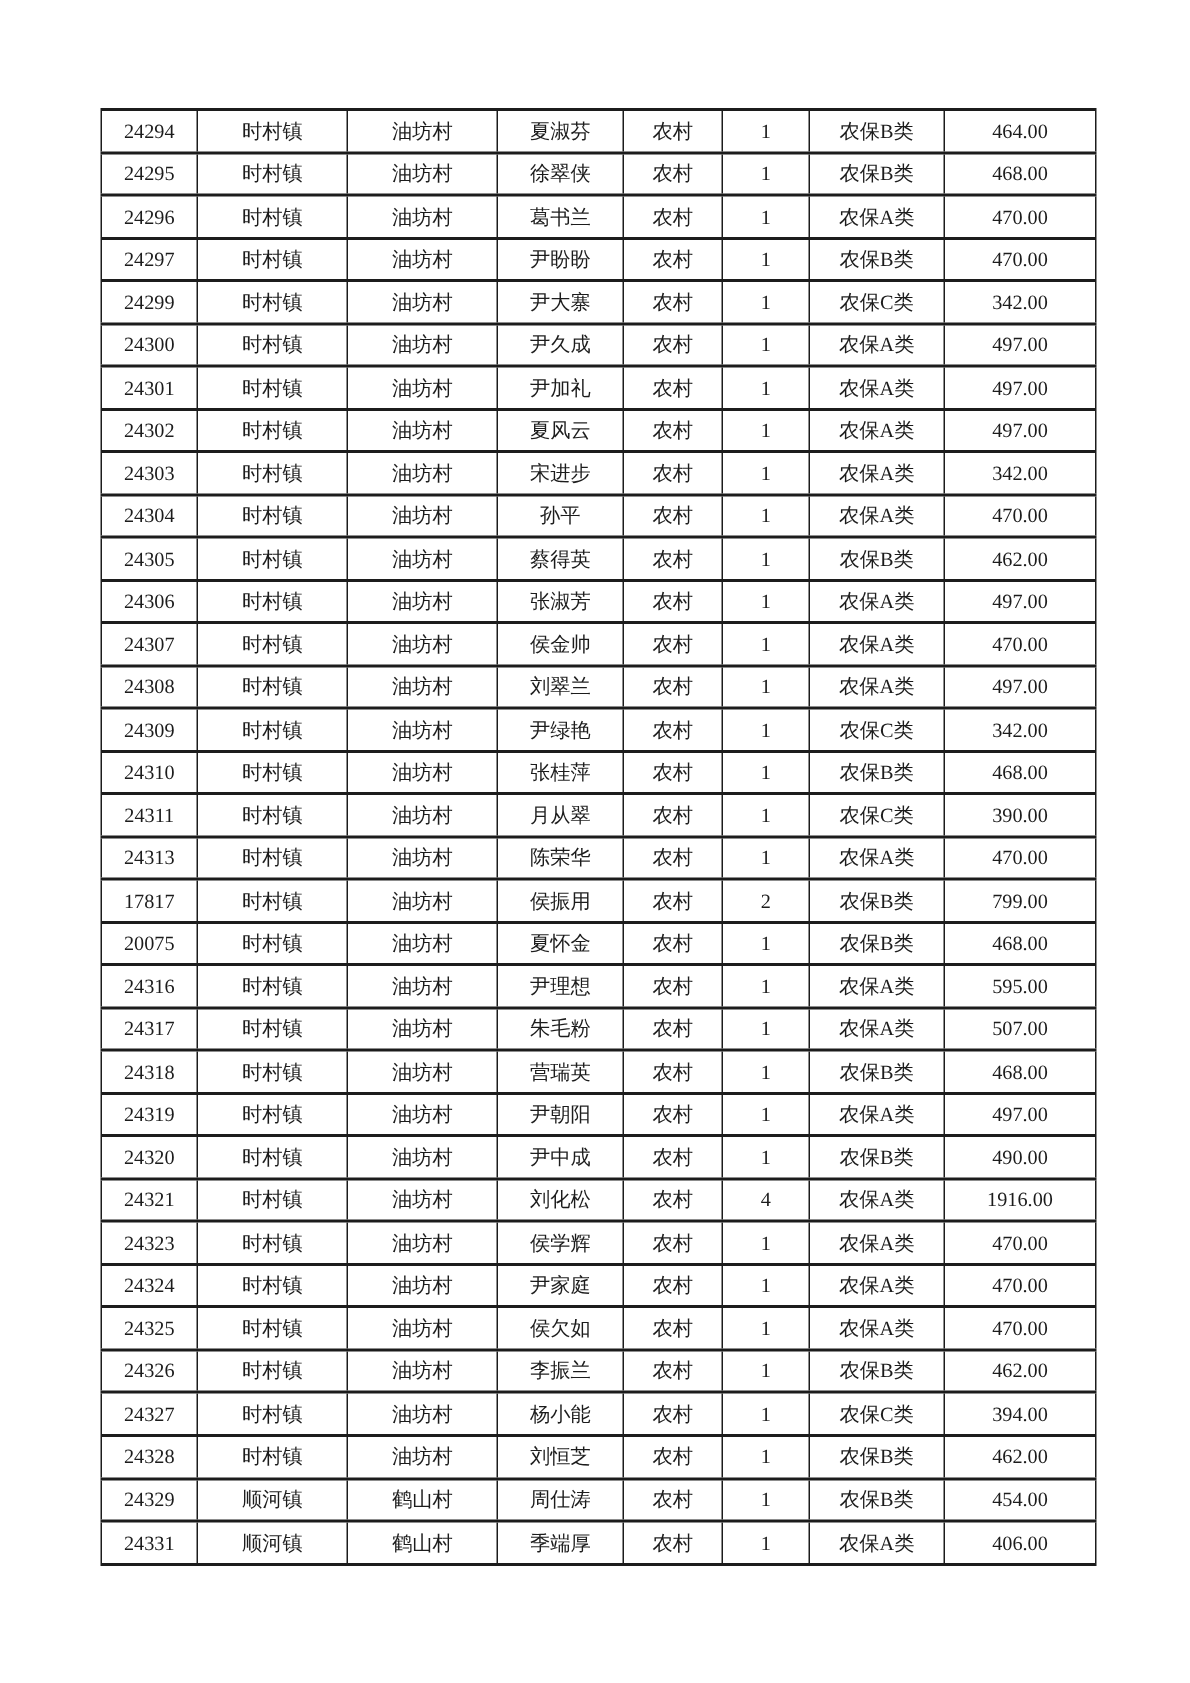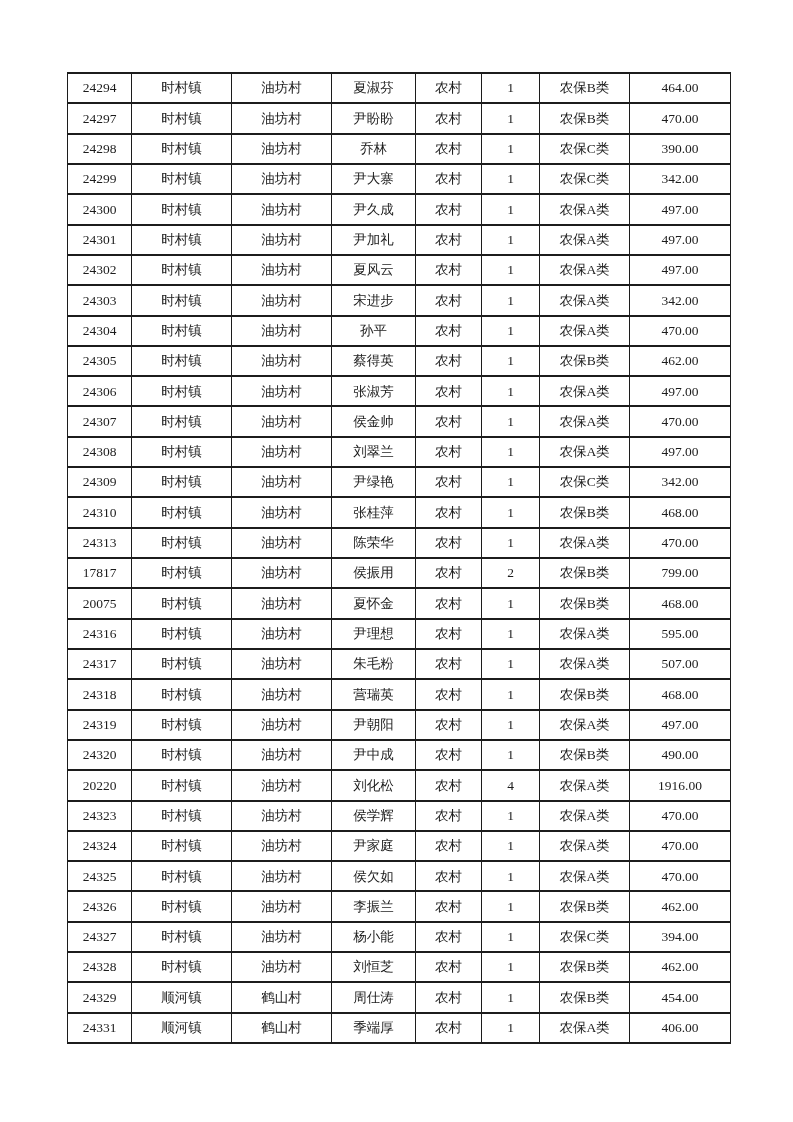--- a/index.html
+++ b/index.html
@@ -70,241 +70,261 @@
           <td>24294</td>
           <td>时村镇</td>
           <td>油坊村</td>
           <td>夏淑芬</td>
           <td>农村</td>
           <td>1</td>
           <td>农保B类</td>
           <td>464.00</td>
         </tr>
         <tr>
+          <td>24295</td>
+          <td>时村镇</td>
+          <td>油坊村</td>
+          <td>徐翠侠</td>
+          <td>农村</td>
+          <td>1</td>
+          <td>农保B类</td>
+          <td>468.00</td>
+        </tr>
+        <tr>
+          <td>24296</td>
+          <td>时村镇</td>
+          <td>油坊村</td>
+          <td>葛书兰</td>
+          <td>农村</td>
+          <td>1</td>
+          <td>农保A类</td>
+          <td>470.00</td>
+        </tr>
+        <tr>
           <td>24297</td>
           <td>时村镇</td>
           <td>油坊村</td>
           <td>尹盼盼</td>
           <td>农村</td>
           <td>1</td>
           <td>农保B类</td>
           <td>470.00</td>
         </tr>
         <tr>
-          <td>24298</td>
-          <td>时村镇</td>
-          <td>油坊村</td>
-          <td>乔林</td>
+          <td>24299</td>
+          <td>时村镇</td>
+          <td>油坊村</td>
+          <td>尹大寨</td>
+          <td>农村</td>
+          <td>1</td>
+          <td>农保C类</td>
+          <td>342.00</td>
+        </tr>
+        <tr>
+          <td>24300</td>
+          <td>时村镇</td>
+          <td>油坊村</td>
+          <td>尹久成</td>
+          <td>农村</td>
+          <td>1</td>
+          <td>农保A类</td>
+          <td>497.00</td>
+        </tr>
+        <tr>
+          <td>24301</td>
+          <td>时村镇</td>
+          <td>油坊村</td>
+          <td>尹加礼</td>
+          <td>农村</td>
+          <td>1</td>
+          <td>农保A类</td>
+          <td>497.00</td>
+        </tr>
+        <tr>
+          <td>24302</td>
+          <td>时村镇</td>
+          <td>油坊村</td>
+          <td>夏风云</td>
+          <td>农村</td>
+          <td>1</td>
+          <td>农保A类</td>
+          <td>497.00</td>
+        </tr>
+        <tr>
+          <td>24303</td>
+          <td>时村镇</td>
+          <td>油坊村</td>
+          <td>宋进步</td>
+          <td>农村</td>
+          <td>1</td>
+          <td>农保A类</td>
+          <td>342.00</td>
+        </tr>
+        <tr>
+          <td>24304</td>
+          <td>时村镇</td>
+          <td>油坊村</td>
+          <td>孙平</td>
+          <td>农村</td>
+          <td>1</td>
+          <td>农保A类</td>
+          <td>470.00</td>
+        </tr>
+        <tr>
+          <td>24305</td>
+          <td>时村镇</td>
+          <td>油坊村</td>
+          <td>蔡得英</td>
+          <td>农村</td>
+          <td>1</td>
+          <td>农保B类</td>
+          <td>462.00</td>
+        </tr>
+        <tr>
+          <td>24306</td>
+          <td>时村镇</td>
+          <td>油坊村</td>
+          <td>张淑芳</td>
+          <td>农村</td>
+          <td>1</td>
+          <td>农保A类</td>
+          <td>497.00</td>
+        </tr>
+        <tr>
+          <td>24307</td>
+          <td>时村镇</td>
+          <td>油坊村</td>
+          <td>侯金帅</td>
+          <td>农村</td>
+          <td>1</td>
+          <td>农保A类</td>
+          <td>470.00</td>
+        </tr>
+        <tr>
+          <td>24308</td>
+          <td>时村镇</td>
+          <td>油坊村</td>
+          <td>刘翠兰</td>
+          <td>农村</td>
+          <td>1</td>
+          <td>农保A类</td>
+          <td>497.00</td>
+        </tr>
+        <tr>
+          <td>24309</td>
+          <td>时村镇</td>
+          <td>油坊村</td>
+          <td>尹绿艳</td>
+          <td>农村</td>
+          <td>1</td>
+          <td>农保C类</td>
+          <td>342.00</td>
+        </tr>
+        <tr>
+          <td>24310</td>
+          <td>时村镇</td>
+          <td>油坊村</td>
+          <td>张桂萍</td>
+          <td>农村</td>
+          <td>1</td>
+          <td>农保B类</td>
+          <td>468.00</td>
+        </tr>
+        <tr>
+          <td>24311</td>
+          <td>时村镇</td>
+          <td>油坊村</td>
+          <td>月从翠</td>
           <td>农村</td>
           <td>1</td>
           <td>农保C类</td>
           <td>390.00</td>
         </tr>
         <tr>
-          <td>24299</td>
-          <td>时村镇</td>
-          <td>油坊村</td>
-          <td>尹大寨</td>
-          <td>农村</td>
-          <td>1</td>
-          <td>农保C类</td>
-          <td>342.00</td>
-        </tr>
-        <tr>
-          <td>24300</td>
-          <td>时村镇</td>
-          <td>油坊村</td>
-          <td>尹久成</td>
-          <td>农村</td>
-          <td>1</td>
-          <td>农保A类</td>
-          <td>497.00</td>
-        </tr>
-        <tr>
-          <td>24301</td>
-          <td>时村镇</td>
-          <td>油坊村</td>
-          <td>尹加礼</td>
-          <td>农村</td>
-          <td>1</td>
-          <td>农保A类</td>
-          <td>497.00</td>
-        </tr>
-        <tr>
-          <td>24302</td>
-          <td>时村镇</td>
-          <td>油坊村</td>
-          <td>夏风云</td>
-          <td>农村</td>
-          <td>1</td>
-          <td>农保A类</td>
-          <td>497.00</td>
-        </tr>
-        <tr>
-          <td>24303</td>
-          <td>时村镇</td>
-          <td>油坊村</td>
-          <td>宋进步</td>
-          <td>农村</td>
-          <td>1</td>
-          <td>农保A类</td>
-          <td>342.00</td>
-        </tr>
-        <tr>
-          <td>24304</td>
-          <td>时村镇</td>
-          <td>油坊村</td>
-          <td>孙平</td>
-          <td>农村</td>
-          <td>1</td>
-          <td>农保A类</td>
-          <td>470.00</td>
-        </tr>
-        <tr>
-          <td>24305</td>
-          <td>时村镇</td>
-          <td>油坊村</td>
-          <td>蔡得英</td>
-          <td>农村</td>
-          <td>1</td>
-          <td>农保B类</td>
-          <td>462.00</td>
-        </tr>
-        <tr>
-          <td>24306</td>
-          <td>时村镇</td>
-          <td>油坊村</td>
-          <td>张淑芳</td>
-          <td>农村</td>
-          <td>1</td>
-          <td>农保A类</td>
-          <td>497.00</td>
-        </tr>
-        <tr>
-          <td>24307</td>
-          <td>时村镇</td>
-          <td>油坊村</td>
-          <td>侯金帅</td>
-          <td>农村</td>
-          <td>1</td>
-          <td>农保A类</td>
-          <td>470.00</td>
-        </tr>
-        <tr>
-          <td>24308</td>
-          <td>时村镇</td>
-          <td>油坊村</td>
-          <td>刘翠兰</td>
-          <td>农村</td>
-          <td>1</td>
-          <td>农保A类</td>
-          <td>497.00</td>
-        </tr>
-        <tr>
-          <td>24309</td>
-          <td>时村镇</td>
-          <td>油坊村</td>
-          <td>尹绿艳</td>
-          <td>农村</td>
-          <td>1</td>
-          <td>农保C类</td>
-          <td>342.00</td>
-        </tr>
-        <tr>
-          <td>24310</td>
-          <td>时村镇</td>
-          <td>油坊村</td>
-          <td>张桂萍</td>
+          <td>24313</td>
+          <td>时村镇</td>
+          <td>油坊村</td>
+          <td>陈荣华</td>
+          <td>农村</td>
+          <td>1</td>
+          <td>农保A类</td>
+          <td>470.00</td>
+        </tr>
+        <tr>
+          <td>17817</td>
+          <td>时村镇</td>
+          <td>油坊村</td>
+          <td>侯振用</td>
+          <td>农村</td>
+          <td>2</td>
+          <td>农保B类</td>
+          <td>799.00</td>
+        </tr>
+        <tr>
+          <td>20075</td>
+          <td>时村镇</td>
+          <td>油坊村</td>
+          <td>夏怀金</td>
           <td>农村</td>
           <td>1</td>
           <td>农保B类</td>
           <td>468.00</td>
         </tr>
         <tr>
-          <td>24313</td>
-          <td>时村镇</td>
-          <td>油坊村</td>
-          <td>陈荣华</td>
-          <td>农村</td>
-          <td>1</td>
-          <td>农保A类</td>
-          <td>470.00</td>
-        </tr>
-        <tr>
-          <td>17817</td>
-          <td>时村镇</td>
-          <td>油坊村</td>
-          <td>侯振用</td>
-          <td>农村</td>
-          <td>2</td>
-          <td>农保B类</td>
-          <td>799.00</td>
-        </tr>
-        <tr>
-          <td>20075</td>
-          <td>时村镇</td>
-          <td>油坊村</td>
-          <td>夏怀金</td>
+          <td>24316</td>
+          <td>时村镇</td>
+          <td>油坊村</td>
+          <td>尹理想</td>
+          <td>农村</td>
+          <td>1</td>
+          <td>农保A类</td>
+          <td>595.00</td>
+        </tr>
+        <tr>
+          <td>24317</td>
+          <td>时村镇</td>
+          <td>油坊村</td>
+          <td>朱毛粉</td>
+          <td>农村</td>
+          <td>1</td>
+          <td>农保A类</td>
+          <td>507.00</td>
+        </tr>
+        <tr>
+          <td>24318</td>
+          <td>时村镇</td>
+          <td>油坊村</td>
+          <td>营瑞英</td>
           <td>农村</td>
           <td>1</td>
           <td>农保B类</td>
           <td>468.00</td>
         </tr>
         <tr>
-          <td>24316</td>
-          <td>时村镇</td>
-          <td>油坊村</td>
-          <td>尹理想</td>
-          <td>农村</td>
-          <td>1</td>
-          <td>农保A类</td>
-          <td>595.00</td>
-        </tr>
-        <tr>
-          <td>24317</td>
-          <td>时村镇</td>
-          <td>油坊村</td>
-          <td>朱毛粉</td>
-          <td>农村</td>
-          <td>1</td>
-          <td>农保A类</td>
-          <td>507.00</td>
-        </tr>
-        <tr>
-          <td>24318</td>
-          <td>时村镇</td>
-          <td>油坊村</td>
-          <td>营瑞英</td>
-          <td>农村</td>
-          <td>1</td>
-          <td>农保B类</td>
-          <td>468.00</td>
-        </tr>
-        <tr>
           <td>24319</td>
           <td>时村镇</td>
           <td>油坊村</td>
           <td>尹朝阳</td>
           <td>农村</td>
           <td>1</td>
           <td>农保A类</td>
           <td>497.00</td>
         </tr>
         <tr>
           <td>24320</td>
           <td>时村镇</td>
           <td>油坊村</td>
           <td>尹中成</td>
           <td>农村</td>
           <td>1</td>
           <td>农保B类</td>
           <td>490.00</td>
         </tr>
         <tr>
-          <td>20220</td>
+          <td>24321</td>
           <td>时村镇</td>
           <td>油坊村</td>
           <td>刘化松</td>
           <td>农村</td>
           <td>4</td>
           <td>农保A类</td>
           <td>1916.00</td>
         </tr>
         <tr>
           <td>24323</td>

